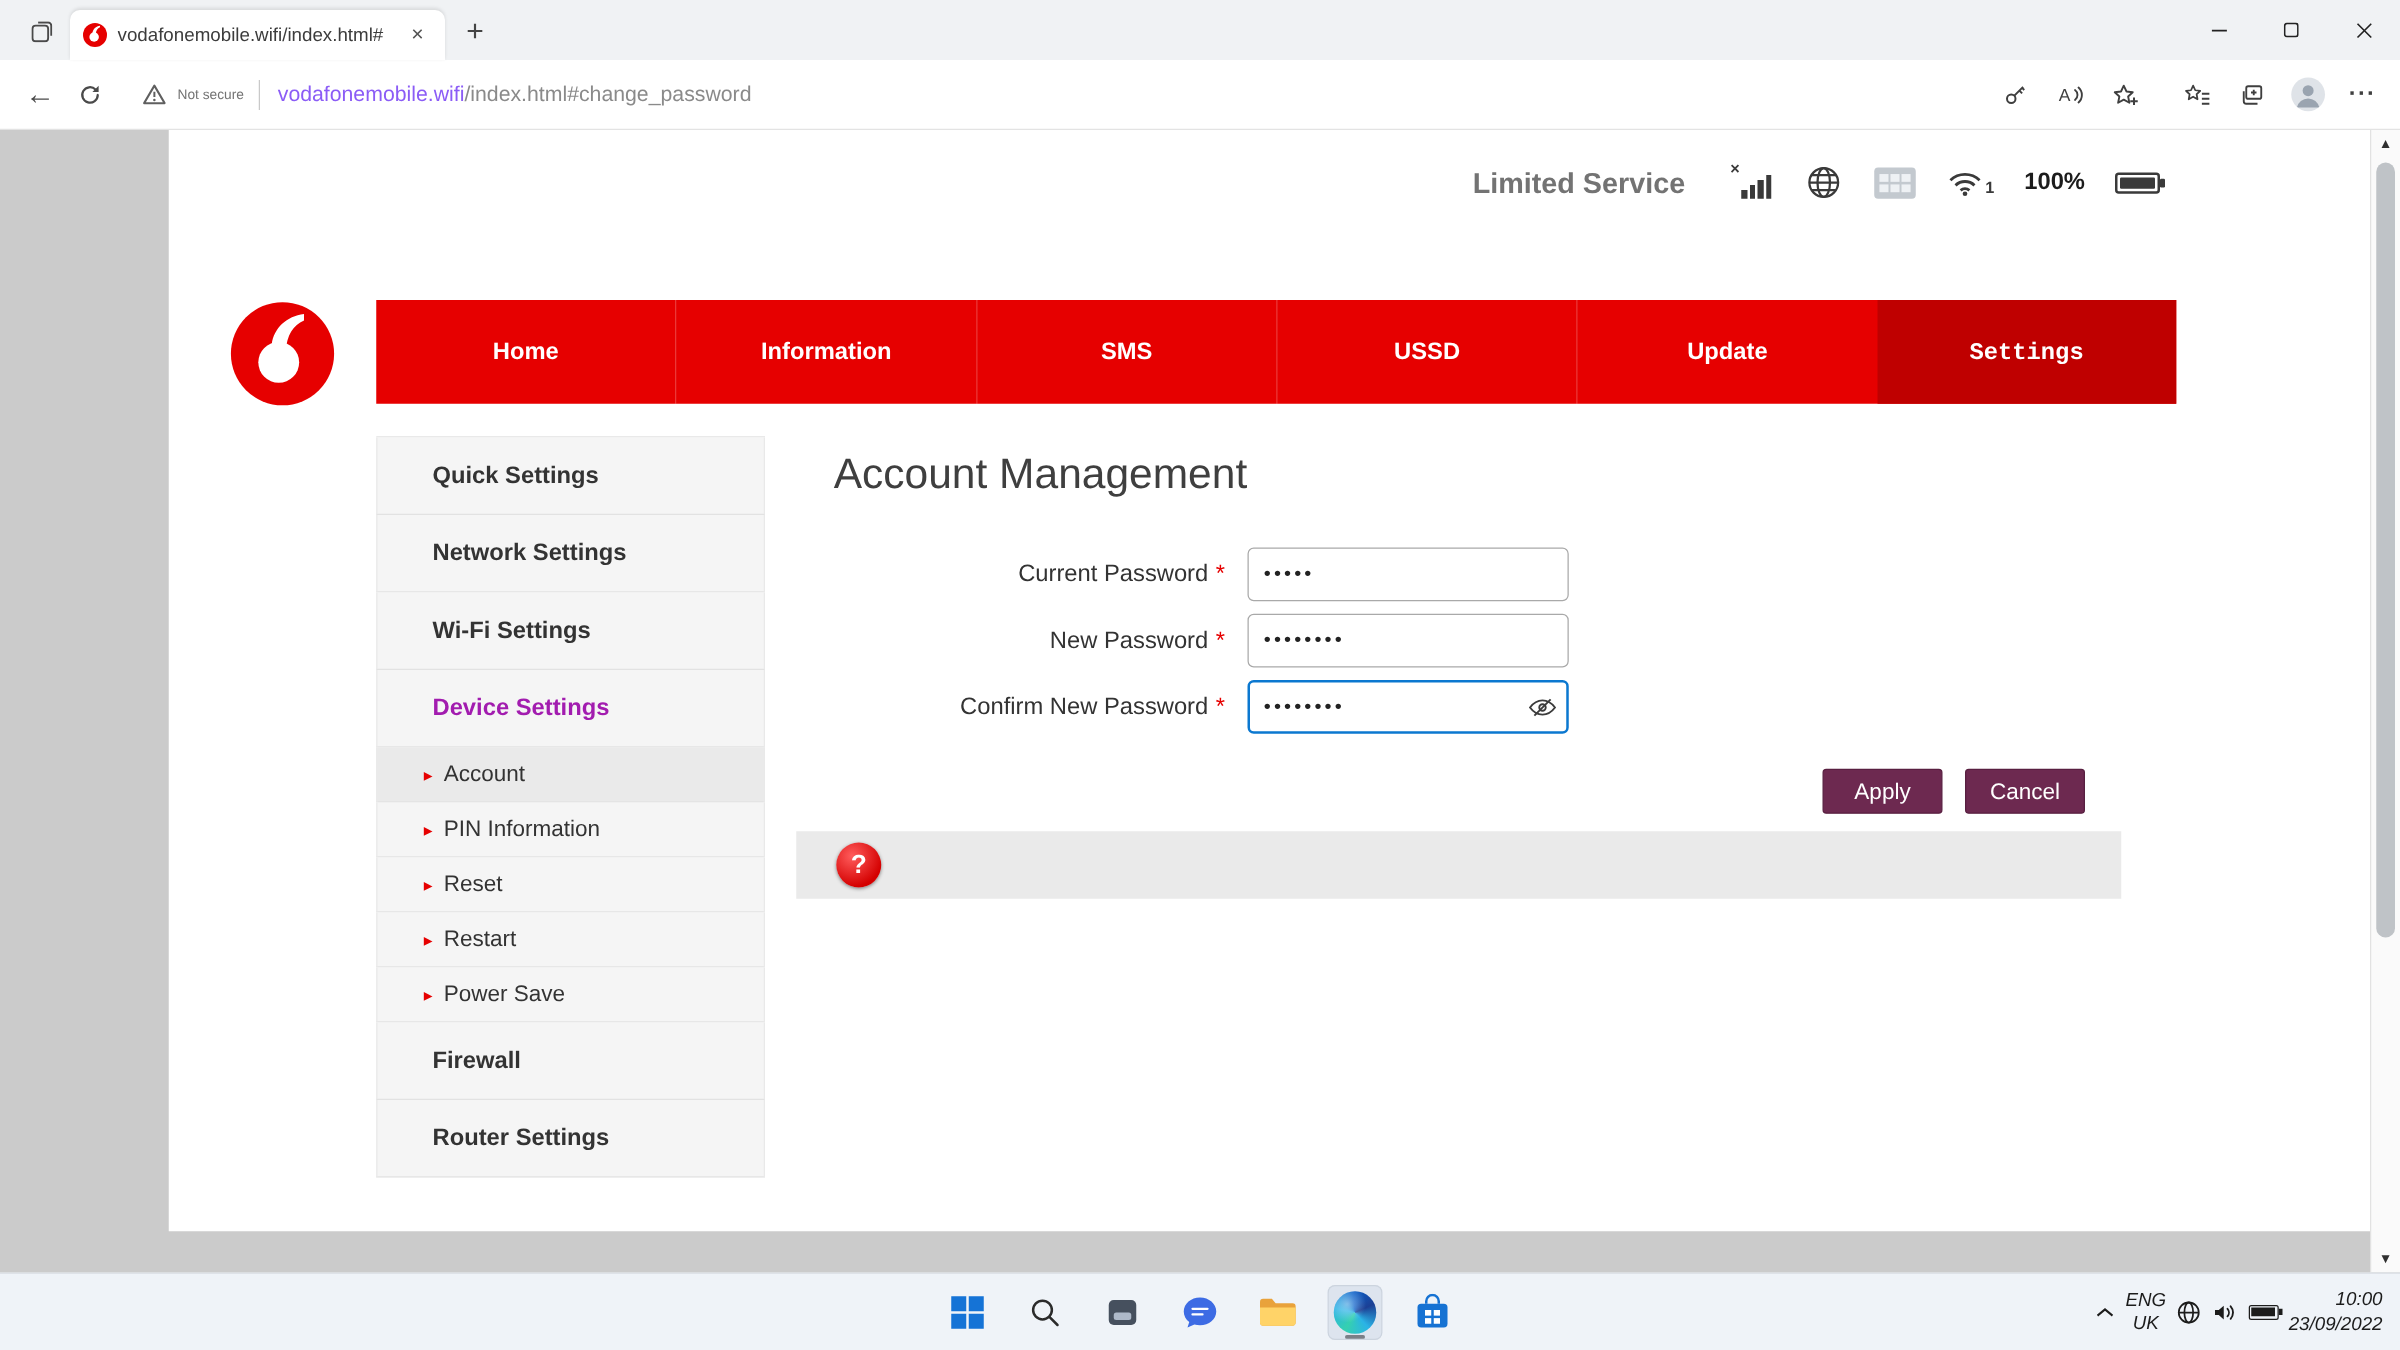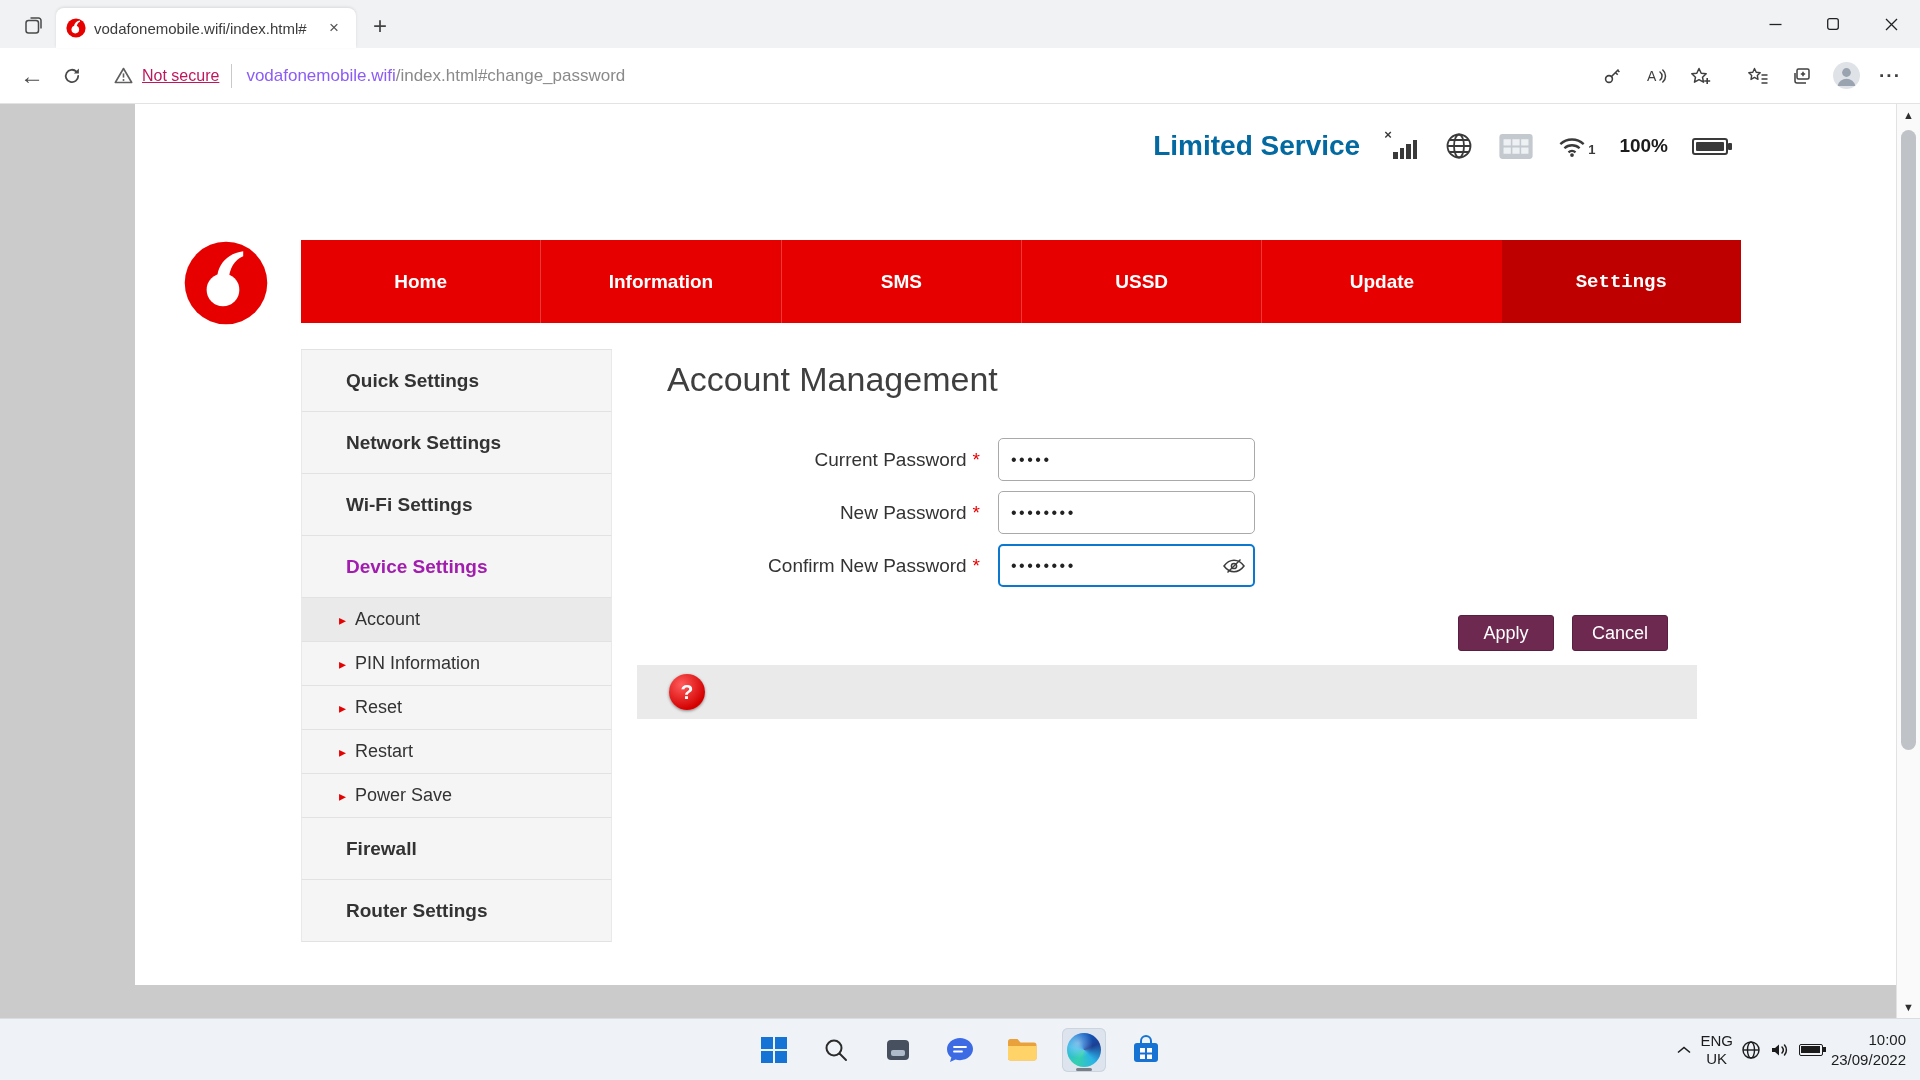--- a/index.html
+++ b/index.html
@@ -15,21 +15,21 @@
   .tab-title { flex:1; font-size:15px; color:#3c3c3c; white-space:nowrap; overflow:hidden; margin:0 8px; }
   .tab-close { width:24px; height:24px; display:flex; align-items:center; justify-content:center; font-size:17px; color:#555; border-radius:4px; flex:none; }
   .newtab { width:32px; height:32px; margin:0 0 6px 8px; display:flex; align-items:center; justify-content:center; font-size:24px; color:#444; border-radius:6px; }
   .win-controls { margin-left:auto; display:flex; height:100%; }
   .win-btn { width:58px; height:100%; display:flex; align-items:center; justify-content:center; }
 
   
   .addressbar { height:56px; background:#fff; border-bottom:1px solid #e3e3e3; display:flex; align-items:center; padding:0 12px; flex:none; }
   .nav-btn { width:40px; height:40px; display:flex; align-items:center; justify-content:center; border-radius:6px; font-size:24px; color:#4a4a4a; }
   .omnibox { flex:1; height:42px; display:flex; align-items:center; margin:0 8px; padding:0 14px; border-radius:21px; }
-  .not-secure { color:#be185d; font-size:16px; margin:0 12px 0 9px;text-decoration:underline; }
+  .not-secure { color:#737373; font-size:11px; margin:0 12px 0 9px; }
   .chip-divider { width:1px; height:24px; background:#c9c9c9; margin-right:14px; }
   .url { font-size:17px; white-space:nowrap; }
   .url .host { color:#8b5cf6; }
   .url .path { color:#8a8a8a; }
   .bar-icons { display:flex; align-items:center; gap:8px; }
   .bar-icon { width:36px; height:36px; display:flex; align-items:center; justify-content:center; border-radius:6px; color:#3f3f3f; }
   .bar-icon.more { font-size:19px; font-weight:bold; letter-spacing:1px; }
   .gap-left { margin-left:14px; }
   .avatar { width:27px; height:27px; border-radius:50%; overflow:hidden; background:#dfe3e8; display:flex; align-items:flex-end; justify-content:center; }
 
@@ -38,21 +38,21 @@
   .webpage { position:absolute; left:135px; top:0; width:1761px; height:881px; background:#fff; }
 
   
   .scrollbar { position:absolute; right:0; top:0; width:24px; height:100%; background:#fafafa; border-left:1px solid #e2e2e2; }
   .sb-arrow { position:absolute; left:0; width:100%; text-align:center; font-size:11px; color:#2f2f2f; }
   .sb-up { top:5px; } .sb-down { bottom:5px; }
   .sb-thumb { position:absolute; top:26px; left:4px; width:15px; height:620px; background:#bfc3c7; border-radius:8px; }
 
   
   .status-row { position:absolute; top:20px; right:168px; height:44px; display:flex; align-items:center; gap:24px; }
-  .limited { color:#0369a1; font-weight:bold; font-size:28px; margin-right:2px; }
+  .limited { color:#737373; font-weight:bold; font-size:23px; margin-right:14px; }
   .signal { position:relative; width:34px; height:26px; display:flex; align-items:flex-end; }
   .signal .bars { display:flex; align-items:flex-end; gap:2px; margin-left:7px; }
   .signal .bars i { display:block; width:4.5px; background:#3a3a3a; }
   .signal .b1{height:7px}.signal .b2{height:11px}.signal .b3{height:15px}.signal .b4{height:19px}
   .sig-x { position:absolute; left:-2px; top:-6px; font-size:13px; font-weight:bold; color:#3a3a3a; }
   .wifi { display:flex; align-items:flex-end; gap:2px; }
   .wifi-n { font-size:13px; color:#3a3a3a; font-weight:bold; }
   .batt-pct { font-size:19px; font-weight:bold; color:#1c1c1c; }
   .battery { position:relative; width:36px; height:17px; border:2px solid #3a3a3a; border-radius:3px; }
   .battery::after { content:""; position:absolute; right:-6px; top:3px; width:4px; height:7px; background:#3a3a3a; border-radius:1px; }
@@ -97,21 +97,21 @@
   
   .taskbar { height:62px; background:#eff3f8; border-top:1px solid #d9dde2; position:relative; flex:none; }
   .tb-center { position:absolute; left:50%; top:0; height:100%; transform:translateX(-50%); display:flex; align-items:center; gap:18px; }
   .tb-icon { width:44px; height:44px; display:flex; align-items:center; justify-content:center; border-radius:6px; position:relative; }
   .tb-icon.active-app { background:#dde4ee; box-shadow:inset 0 0 0 1px #ccd4de; }
   .tb-icon.active-app::after { content:""; position:absolute; bottom:1px; left:50%; transform:translateX(-50%); width:16px; height:3px; border-radius:2px; background:#7a7f87; }
   .edge-ball { width:34px; height:34px; border-radius:50%; background:conic-gradient(from 210deg, #35d0b0, #2bb3e6, #0b61c9, #1c3f94, #2bb3e6, #35d0b0); position:relative; }
   .edge-ball::after { content:""; position:absolute; inset:0; border-radius:50%; background:radial-gradient(circle at 32% 30%, rgba(255,255,255,.45), rgba(255,255,255,0) 45%); }
   .start-grid { display:grid; grid-template-columns:12px 12px; grid-template-rows:12px 12px; gap:2px; }
   .start-grid i { background:#1573d6; display:block; }
-  .tb-right { position:absolute; right:14px; top:0; height:100%; display:flex; align-items:center; gap:8px; }
+  .tb-right { position:absolute; right:14px; top:0; height:100%; display:flex; align-items:center; gap:8px;font-style:italic; }
   .tray-lang { text-align:center; font-size:15px; color:#1c1c1c; line-height:1.15; }
   .tray-clock { text-align:right; font-size:15px; color:#1c1c1c; line-height:1.3; }
   .tray-batt { position:relative; width:24px; height:12px; border:1.5px solid #1c1c1c; border-radius:2px; }
   .tray-batt::after { content:""; position:absolute; right:-4px; top:2.5px; width:2.5px; height:5px; background:#1c1c1c; }
   .tray-batt .fill { position:absolute; inset:1.5px; background:#1c1c1c; }
 </style>
 </head>
 <body>
 
 <div class="screen">

